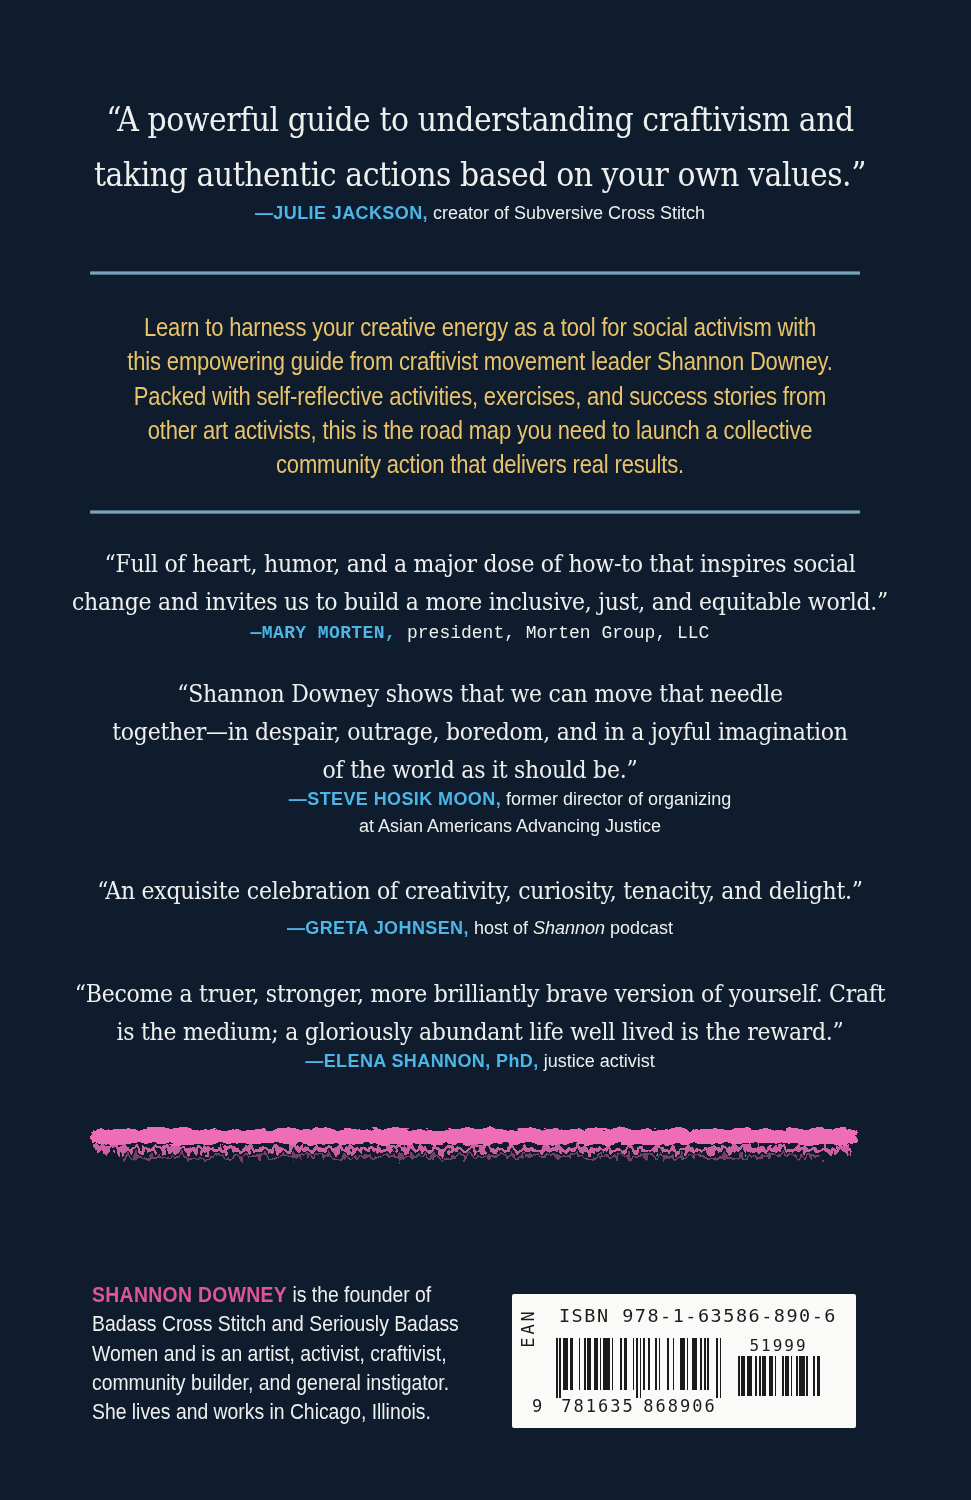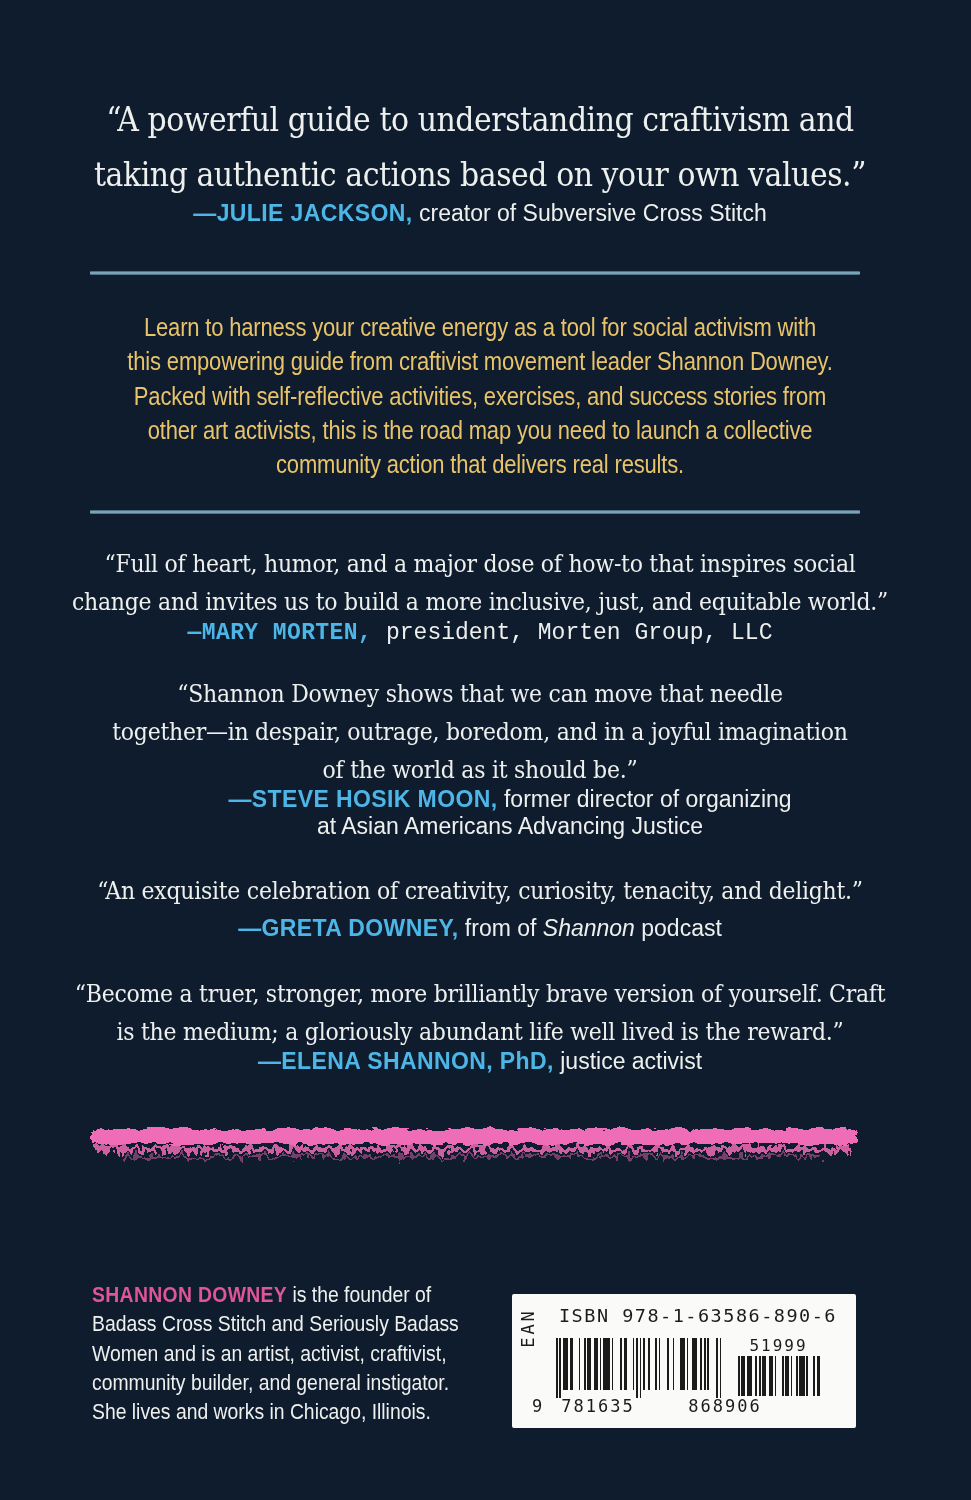--- a/index.html
+++ b/index.html
@@ -11,21 +11,21 @@
   }
   #cover{position:absolute;inset:0;}
   .sec{position:absolute;left:0;width:960px;text-align:center;}
   .serif-quote{
     font-family:"DejaVu Serif",serif;color:var(--white,#eef0ee);
     transform:scaleX(.88);transform-origin:50% 0;
   }
   .serif-quote [data-bind-lines] > div, .lines > div{white-space:nowrap;}
   .q-top{top:92px;font-size:34px;line-height:55px;letter-spacing:-.5px;}
   .q-small{font-size:25px;line-height:38px;letter-spacing:-.3px;}
-  .attr{color:var(--white,#eef0ee);font-size:23px;line-height:27px;}
+  .attr{color:var(--white,#eef0ee);font-size:18px;line-height:27px;}
   .attr .nm{color:var(--sky,#4db6e6);font-weight:bold;letter-spacing:.4px;}
   .attr .rl{color:var(--white,#eef0ee);}
   .attr em{font-style:italic;}
   .divider{
     position:absolute;left:90px;width:770px;height:4px;
     background:linear-gradient(#35536a,var(--steel,#7aa2b8) 35%,var(--steel,#7aa2b8) 75%,#2c485c);
     border-radius:1px;
   }
   .synopsis{
     top:310px;color:var(--gold,#e8c369);font-size:25px;line-height:34.3px;
@@ -63,21 +63,21 @@
   }
   .isbn{position:absolute;left:36px;top:11px;width:300px;text-align:center;
     font-size:18.5px;letter-spacing:1.5px;white-space:nowrap;}
   .bars{position:absolute;}
   .bars i{position:absolute;top:0;background:#1b1b1b;}
   #bars-main{left:44px;top:44px;width:166px;height:60px;}
   #bars-addon{left:224px;top:62px;width:85px;height:40px;}
   .bc-digit{position:absolute;font-size:17px;letter-spacing:2px;}
   #d-left{left:20px;top:102px;}
   #d-g1{left:49px;top:102px;width:74px;text-align:center;}
-  #d-g2{left:131px;top:102px;width:74px;text-align:center;margin-left:45px;}
+  #d-g2{left:131px;top:102px;width:74px;text-align:center;}
   #d-addon{left:224px;top:42px;width:85px;text-align:center;font-size:16px;}
 </style>
 </head>
 <body>
 
 <div id="cover">
 
   <div class="sec serif-quote q-top">
     <div class="lines" data-bind-lines="top_quote.lines">
         <div>“A powerful guide to understanding craftivism and</div>
@@ -125,21 +125,21 @@
     </div>
     <div class="rl" data-bind="quotes.steve.role_line2">at Asian Americans Advancing Justice</div>
   </div>
 
   <div class="sec serif-quote q-small" style="top:872px;">
     <div class="lines" data-bind-lines="quotes.greta.lines">
         <div>“An exquisite celebration of creativity, curiosity, tenacity, and delight.”</div>
       </div>
   </div>
   <div class="sec attr" style="top:915px;">
-    <span class="nm" data-bind="quotes.greta.name">—GRETA DOWNEY,</span><span class="rl" data-bind="quotes.greta.role_pre"> from of </span><em class="rl" data-bind="quotes.greta.role_italic">Shannon</em><span class="rl" data-bind="quotes.greta.role_post"> podcast</span>
+    <span class="nm" data-bind="quotes.greta.name">—GRETA JOHNSEN,</span><span class="rl" data-bind="quotes.greta.role_pre"> host of </span><em class="rl" data-bind="quotes.greta.role_italic">Shannon</em><span class="rl" data-bind="quotes.greta.role_post"> podcast</span>
   </div>
 
   <div class="sec serif-quote q-small" style="top:975px;">
     <div class="lines" data-bind-lines="quotes.elena.lines">
         <div>“Become a truer, stronger, more brilliantly brave version of yourself. Craft</div>
         <div>is the medium; a gloriously abundant life well lived is the reward.”</div>
       </div>
   </div>
   <div class="sec attr" style="top:1048px;">
     <span class="nm" data-bind="quotes.elena.name">—ELENA SHANNON, PhD,</span><span class="rl" data-bind="quotes.elena.role"> justice activist</span>

